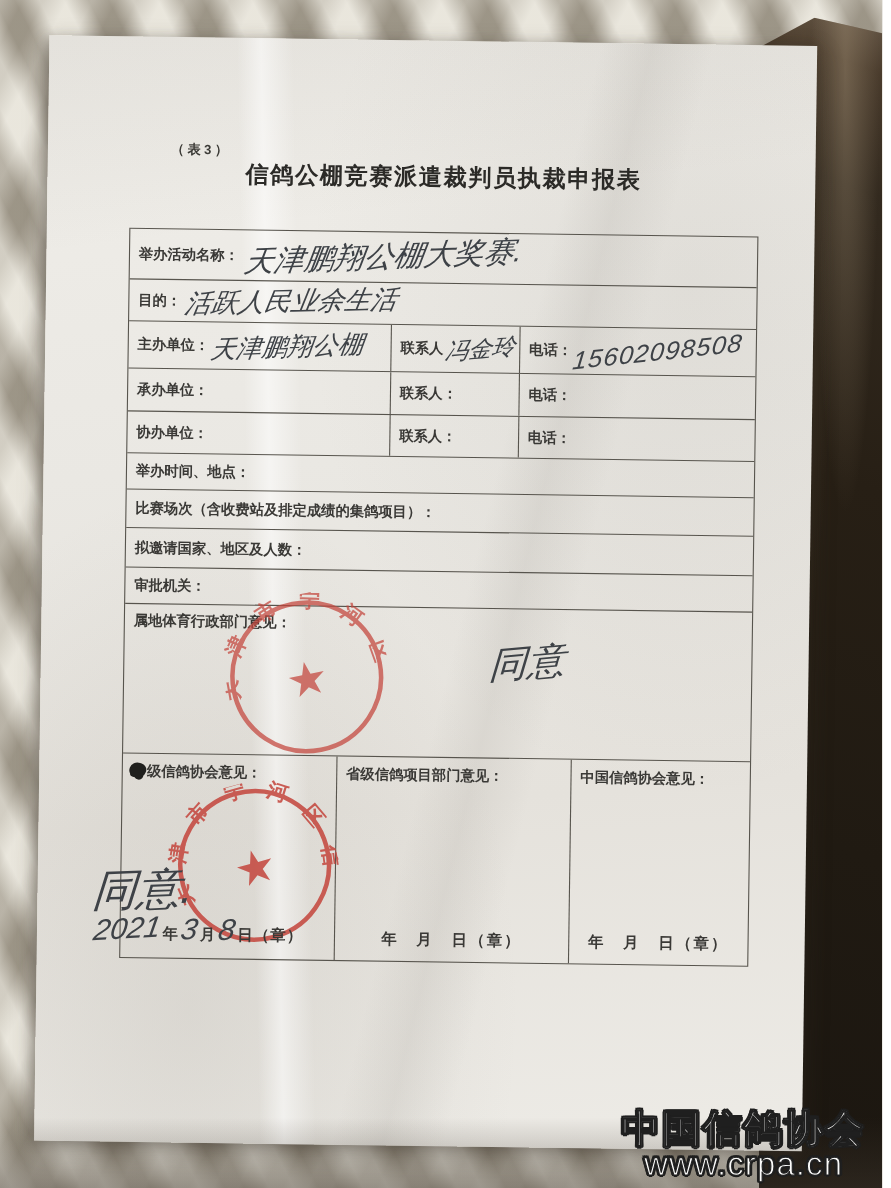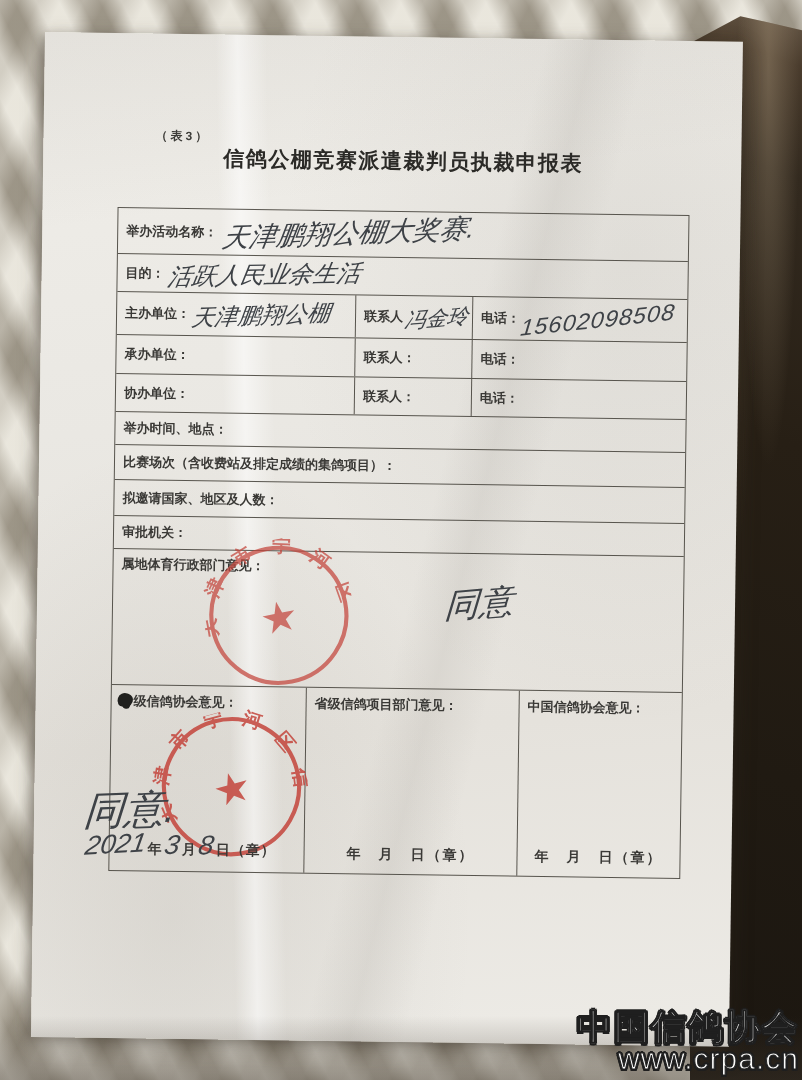--- a/index.html
+++ b/index.html
@@ -69,21 +69,21 @@
   
   .stamp{position:absolute;width:150px;height:150px;z-index:5;pointer-events:none;}
   .stamp-1{left:167px;top:505px;opacity:.72;transform:rotate(-12deg);}
   .stamp-2{left:122px;top:677px;opacity:.85;transform:rotate(-16deg);}
   
   .scribble{display:inline-block;width:15px;height:14px;background:#20201e;
     border-radius:50% 40% 55% 45%;vertical-align:-2px;margin:0 1px 0 6px;
     box-shadow:3px 5px 0 -4px #20201e, -2px 4px 0 -4px #20201e;transform:rotate(18deg);}
   .bcol .flabel.scribbled{padding-left:0;}
   
-  .watermark{position:absolute;right:3px;bottom:5px;z-index:50;text-align:right;line-height:1.02;color:#fbfbfa;}
+  .watermark{position:absolute;right:15px;bottom:5px;z-index:50;text-align:center;line-height:1.02;color:#fbfbfa;}
   .wm1{font-size:35px;font-weight:bold;letter-spacing:2px;}
   .wm2{font-size:30px;font-weight:normal;letter-spacing:1px;}
   .wm1,.wm2{display:block;-webkit-text-stroke:1px #1f1f1f;
     text-shadow:2px 0 0 #1f1f1f,-2px 0 0 #1f1f1f,0 2px 0 #1f1f1f,0 -2px 0 #1f1f1f,
       1.5px 1.5px 0 #1f1f1f,-1.5px -1.5px 0 #1f1f1f,1.5px -1.5px 0 #1f1f1f,-1.5px 1.5px 0 #1f1f1f;}
   .floor-shadow{position:absolute;left:0;right:0;bottom:0;height:64px;z-index:3;pointer-events:none;
     background:linear-gradient(180deg,transparent,rgba(66,58,48,.42));}
 </style>
 </head>
 <body>

